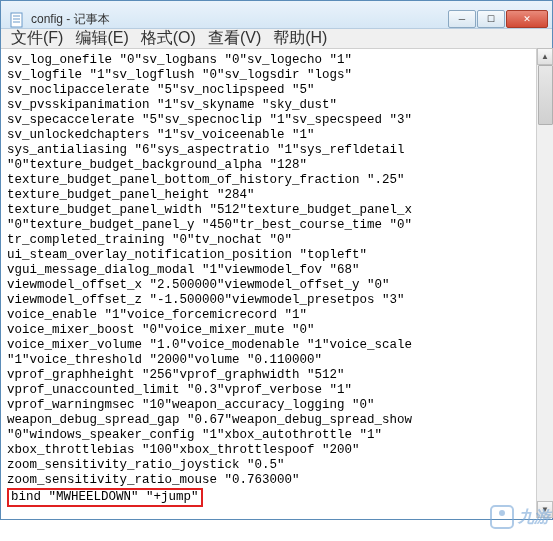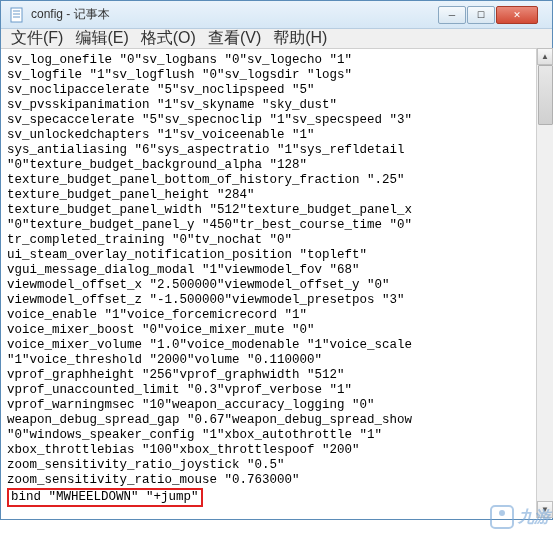--- a/index.html
+++ b/index.html
@@ -1,19 +1,19 @@
 <!DOCTYPE html>
 <html><head>
 <meta charset="utf-8">
 <style>
 * { margin: 0; padding: 0; box-sizing: border-box; }
 body { font-family: "Microsoft YaHei", SimSun, Arial, sans-serif; background: #fff; width: 553px; height: 541px; overflow: hidden; position: relative; }
 
 .window { width: 553px; border: 1px solid #5b8cb8; background: #fff; }
-.titlebar { height: 28px; background: linear-gradient(#eaf3fb, #d6e7f5); display: flex; align-items: center; padding: 0 14px 0 8px; border-bottom: 1px solid #b8cde0; }
+.titlebar { height: 28px; background: linear-gradient(#eaf3fb, #d6e7f5); display: flex; align-items: flex-end; padding: 0 4px 0 8px; border-bottom: 1px solid #b8cde0; }
 .titlebar-icon { width: 16px; height: 16px; margin-right: 6px; }
 .titlebar-text { flex: 1; font-size: 12px; color: #333; }
 .titlebar-btns { display: flex; gap: 0; }
 .tb-btn { width: 28px; height: 18px; border: 1px solid #8aa8c2; background: linear-gradient(#f5f9fc,#d9e7f2); font-size: 9px; display: flex; align-items: center; justify-content: center; color: #333; border-radius: 2px; margin-left: 1px; }
 .tb-btn.close { background: linear-gradient(#e98a7a,#d24b36); color: #fff; border-color: #a83a28; width: 42px; }
 
 .menubar { height: 20px; background: #f0f0f0; display: flex; align-items: center; padding: 0 4px; border-bottom: 1px solid #d0d0d0; font-size: 16px; }
 .menu-item { padding: 0 6px; color: #333; }
 
 .content { padding: 4px 6px; font-family: "SimSun","NSimSun","Courier New",monospace; font-size: 12.5px; line-height: 15px; color: #000; white-space: pre-wrap; word-break: break-all; height: 470px; overflow: hidden; position: relative; }

